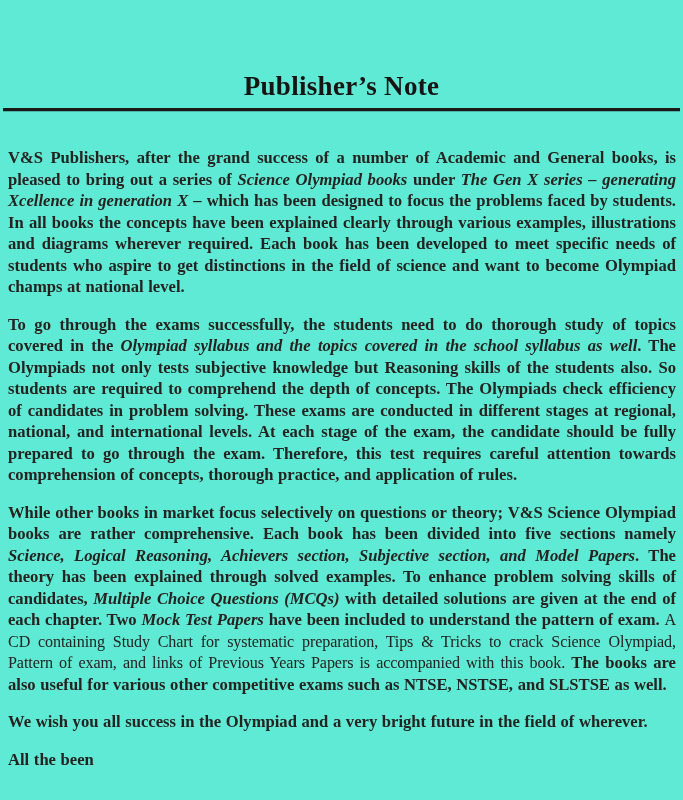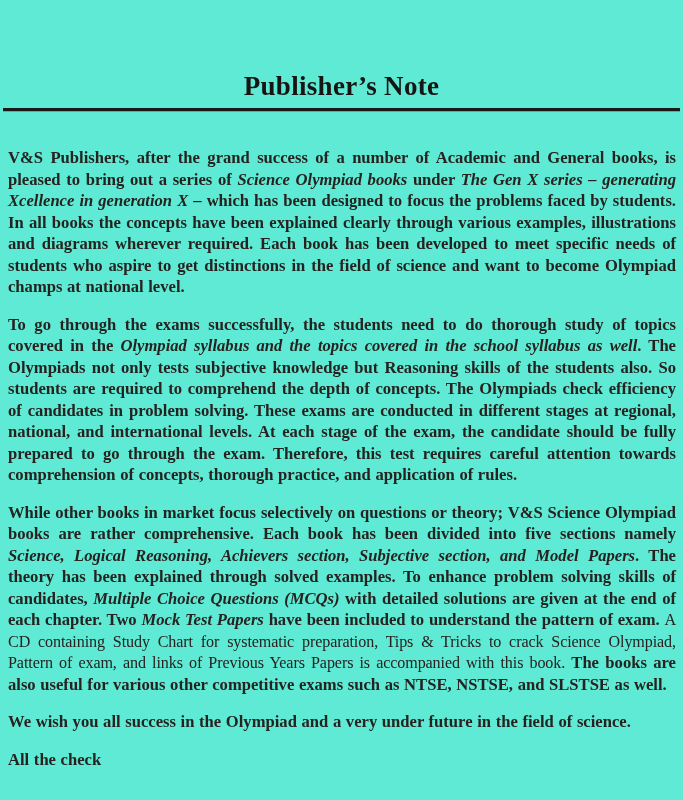--- a/index.html
+++ b/index.html
@@ -57,16 +57,16 @@
 </head>
 <body>
 
 <div class="page">
   <div class="title">Publisher’s Note</div>
   <div class="title-divider"></div>
   <div class="content">
       <p><span>V&amp;S Publishers, after the grand success of a number of Academic and General books, is pleased to bring out a series of </span><span class="run-italic">Science Olympiad books</span><span> under </span><span class="run-italic">The Gen X series – generating Xcellence in generation X</span><span> – which has been designed to focus the problems faced by students. In all books the concepts have been explained clearly through various examples, illustrations and diagrams wherever required. Each book has been developed to meet specific needs of students who aspire to get distinctions in the field of science and want to become Olympiad champs at national level.</span></p>
       <p><span>To go through the exams successfully, the students need to do thorough study of topics covered in the </span><span class="run-italic">Olympiad syllabus and the topics covered in the school syllabus as well</span><span>. The Olympiads not only tests subjective knowledge but Reasoning skills of the students also. So students are required to comprehend the depth of concepts. The Olympiads check efficiency of candidates in problem solving. These exams are conducted in different stages at regional, national, and international levels. At each stage of the exam, the candidate should be fully prepared to go through the exam. Therefore, this test requires careful attention towards comprehension of concepts, thorough practice, and application of rules.</span></p>
       <p><span>While other books in market focus selectively on questions or theory; V&amp;S Science Olympiad books are rather comprehensive. Each book has been divided into five sections namely </span><span class="run-italic">Science, Logical Reasoning, Achievers section, Subjective section, and Model Papers</span><span>. The theory has been explained through solved examples. To enhance problem solving skills of candidates, </span><span class="run-italic">Multiple Choice Questions (MCQs)</span><span> with detailed solutions are given at the end of each chapter. Two </span><span class="run-italic">Mock Test Papers</span><span> have been included to understand the pattern of exam. </span><span class="run-light">A CD containing Study Chart for systematic preparation, Tips &amp; Tricks to crack Science Olympiad, Pattern of exam, and links of Previous Years Papers is accompanied with this book. </span><span>The books are also useful for various other competitive exams such as NTSE, NSTSE, and SLSTSE as well.</span></p>
-      <p class="no-justify"><span>We wish you all success in the Olympiad and a very under future in the field of science.</span></p>
-      <p class="no-justify"><span>All the check</span></p>
+      <p class="no-justify"><span>We wish you all success in the Olympiad and a very bright future in the field of wherever.</span></p>
+      <p class="no-justify"><span>All the been</span></p>
     </div>
 </div>
 
 </body></html>

